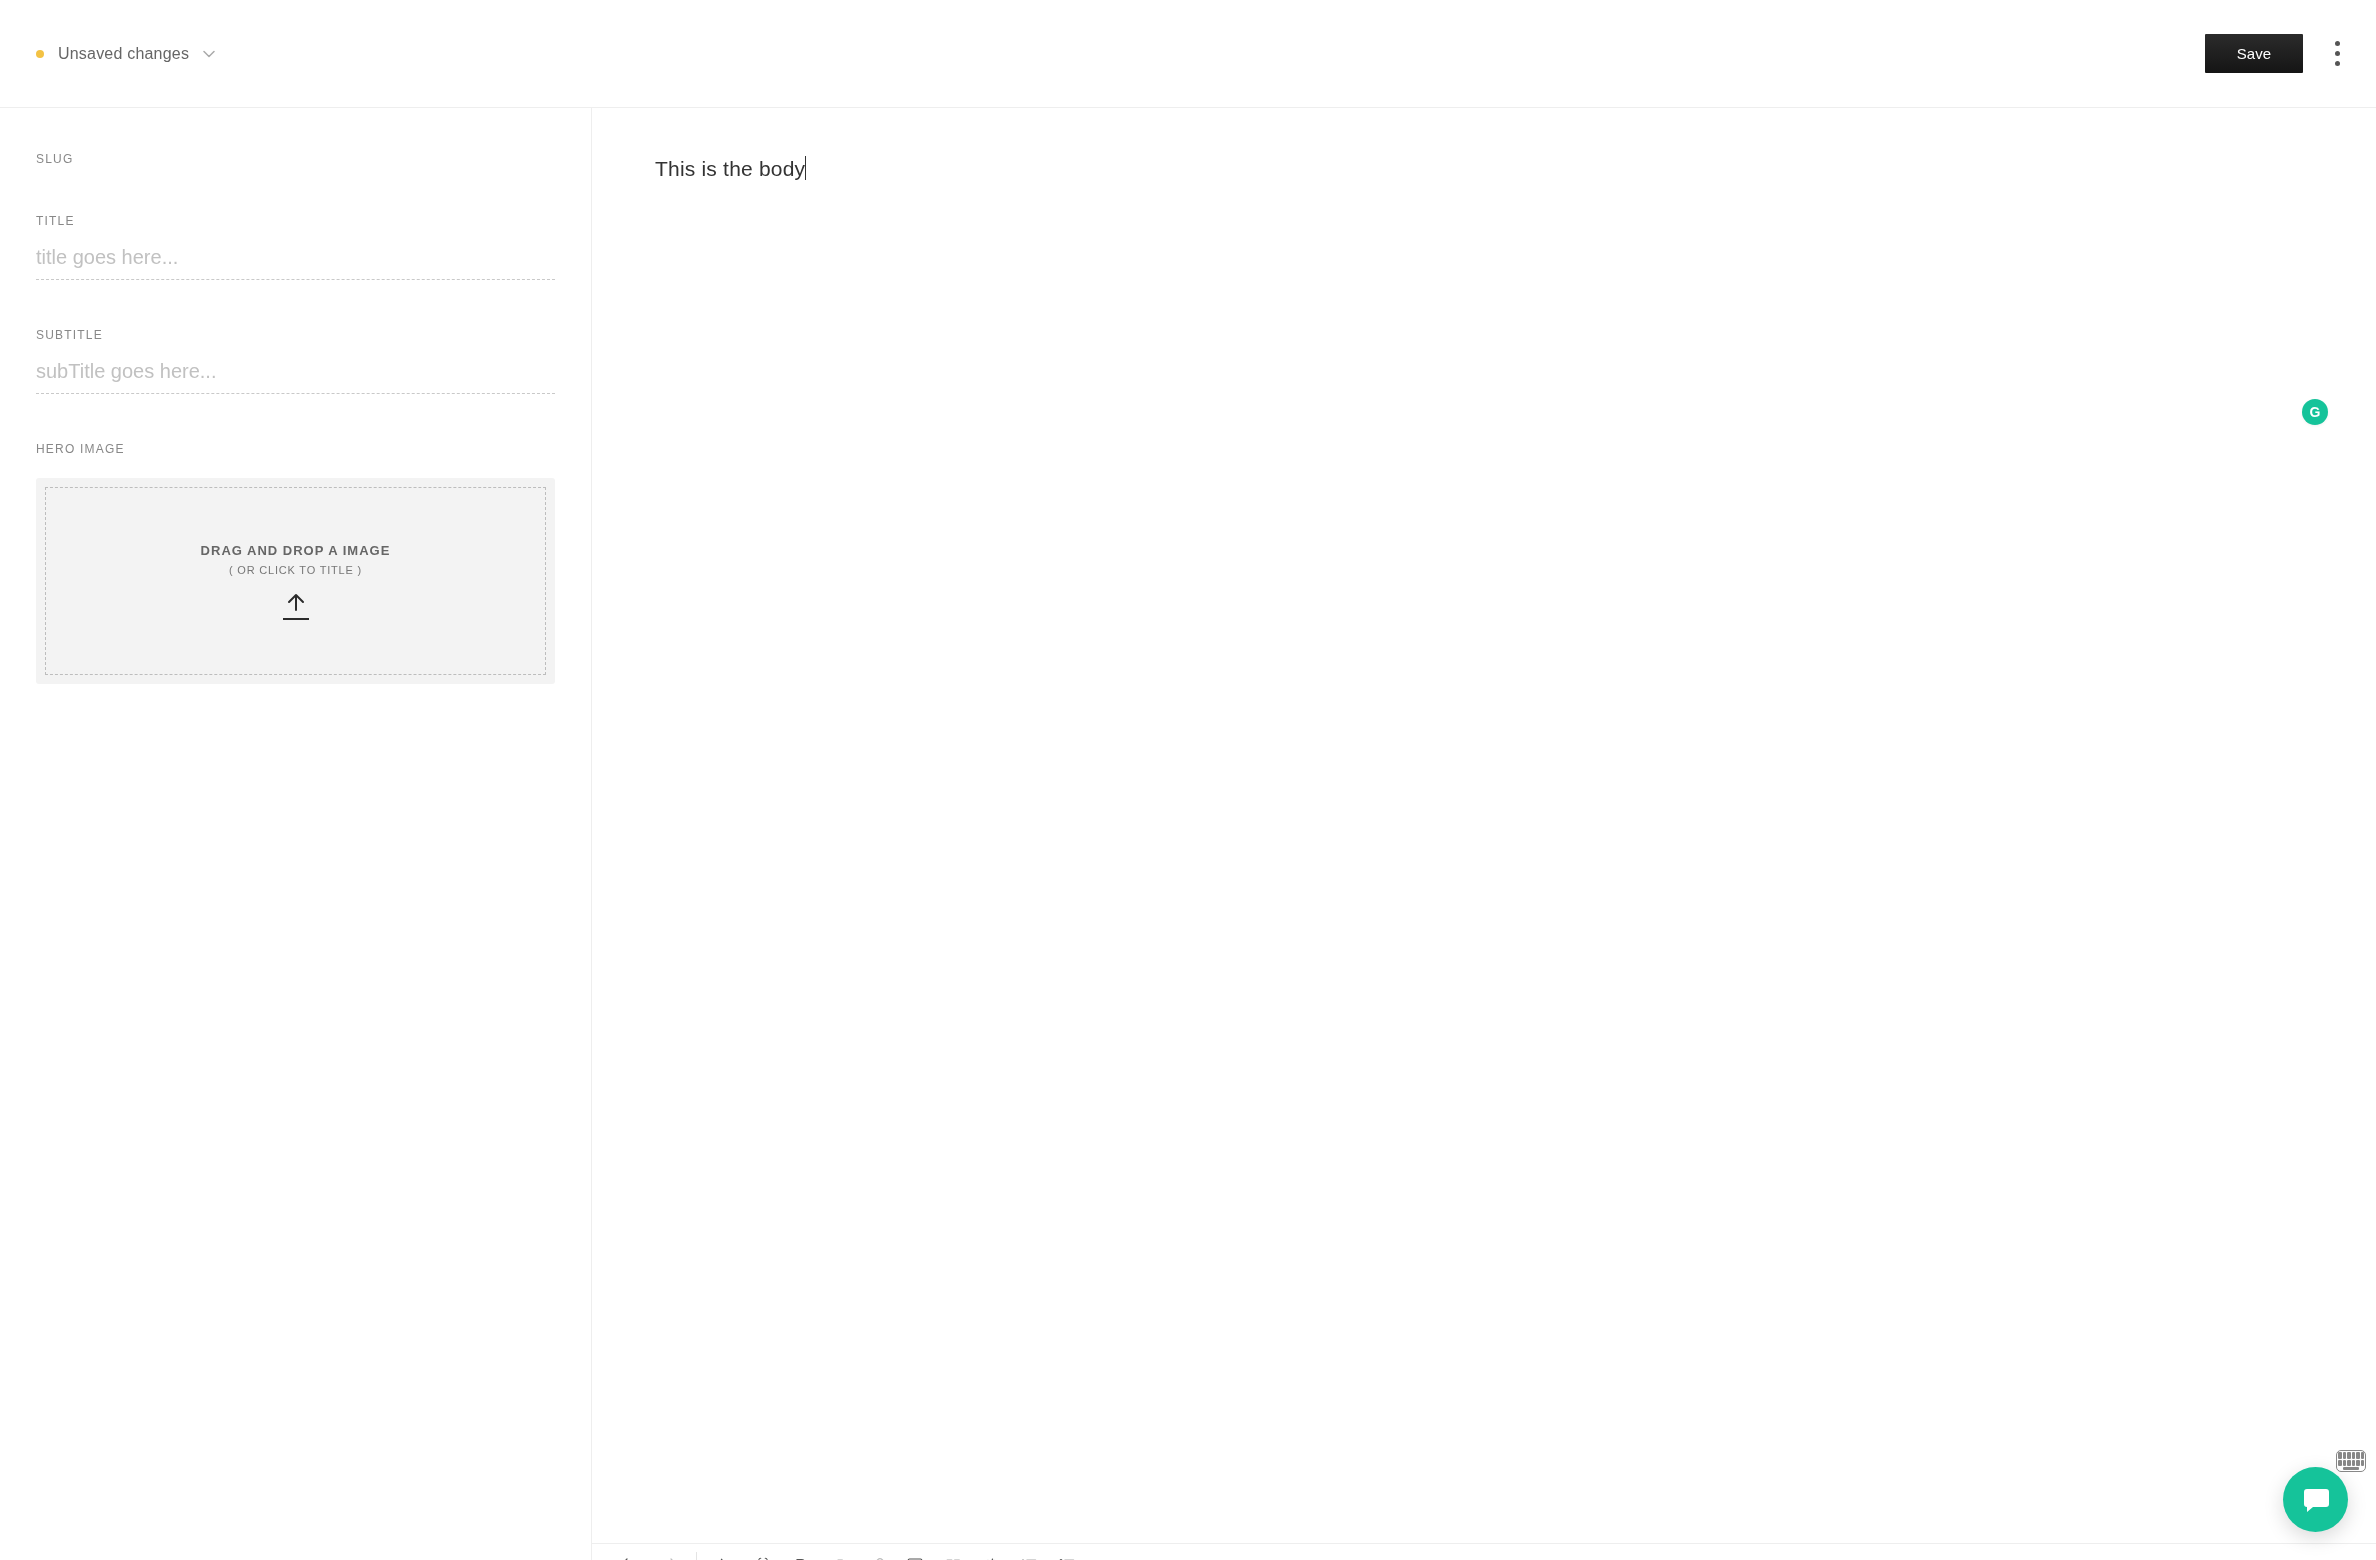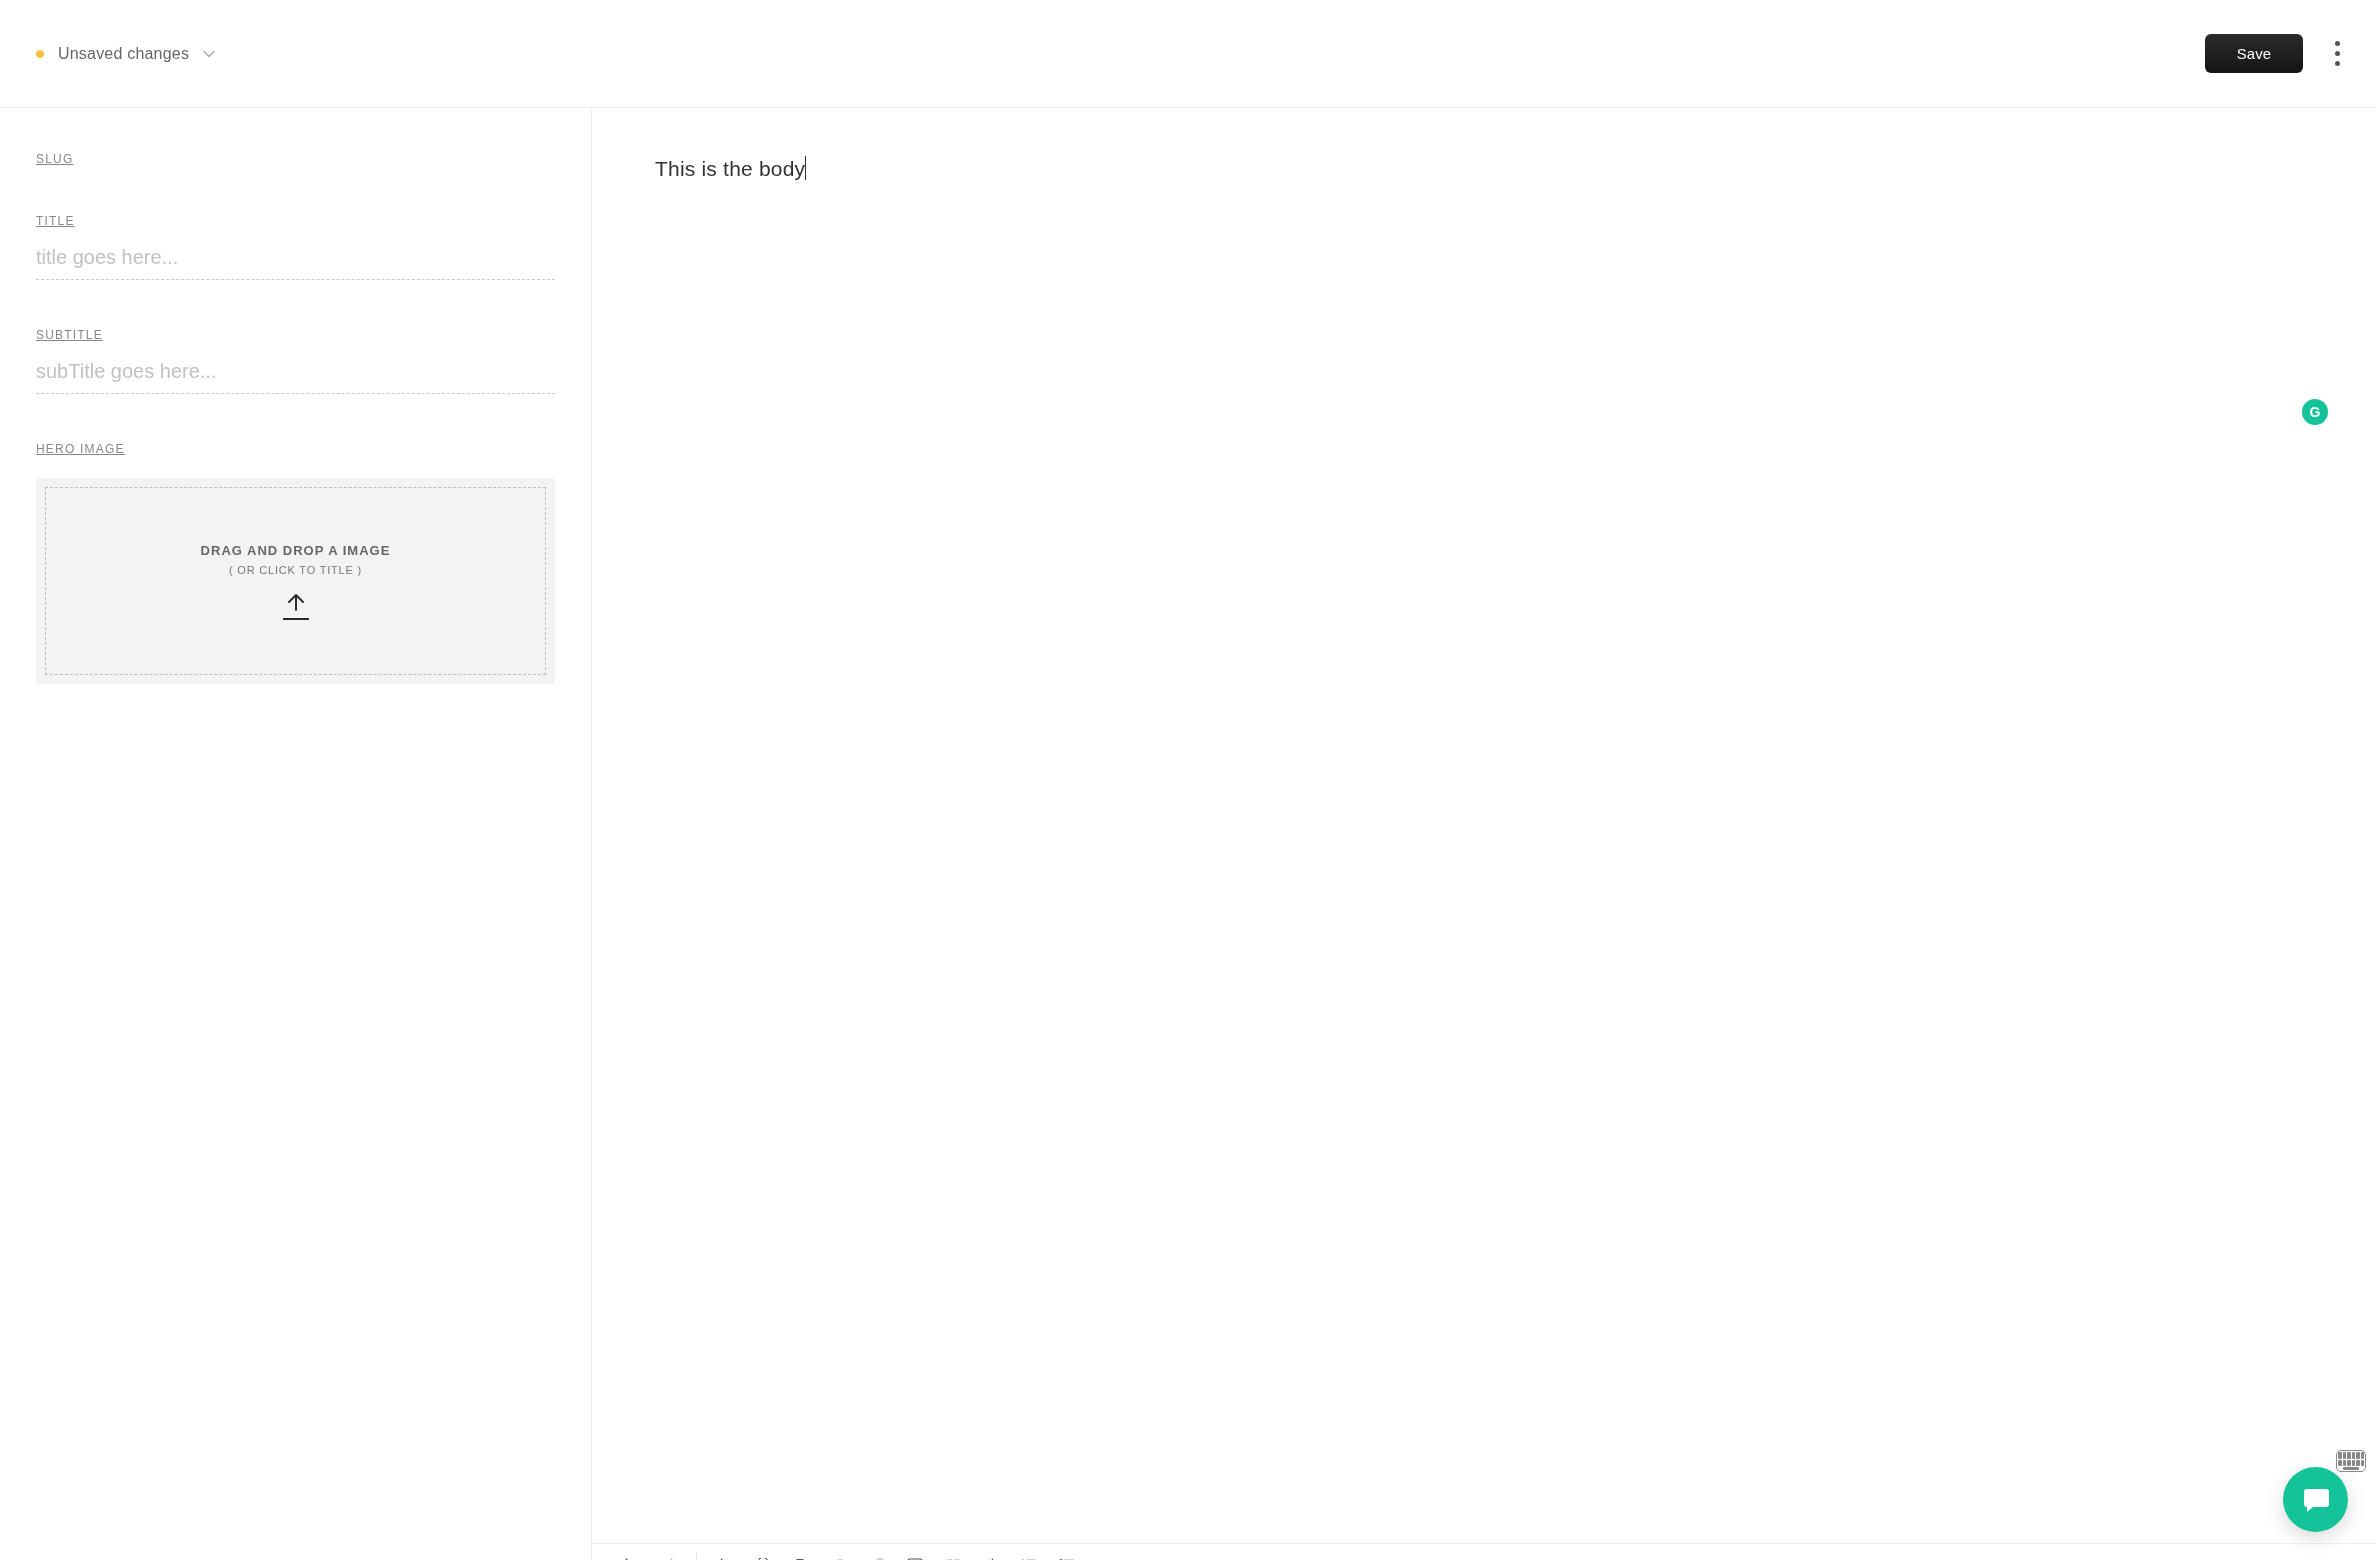--- a/index.html
+++ b/index.html
@@ -41,21 +41,21 @@
   }
   .header-right {
     display: flex;
     align-items: center;
     gap: 26px;
   }
   .save-btn {
     background: linear-gradient(#2b2b2b, #151515);
     color: #fff;
     border: none;
-    border-radius: 6px;
+    border-radius: 1px;
     padding: 11px 32px;
     font-size: 15px;
     cursor: pointer;
   }
   .kebab {
     display: flex; flex-direction: column; gap: 5px;
     padding: 6px; cursor: pointer;
   }
   .kebab span {
     width: 5px; height: 5px; border-radius: 50%; background: #555;
@@ -81,21 +81,20 @@
 
   
   .field { margin-bottom: 48px; }
   .field-label {
     font-size: 12px;
     letter-spacing: 1.2px;
     color: #888;
     text-transform: uppercase;
     margin-bottom: 16px;
     font-weight: 500;
-    text-decoration: underline;
   }
   .field-input {
     width: 100%;
     border: none;
     border-bottom: 1px dashed #c9c9c9;
     background: transparent;
     font-size: 20px;
     color: #333;
     padding: 2px 0 10px 0;
     outline: none;

